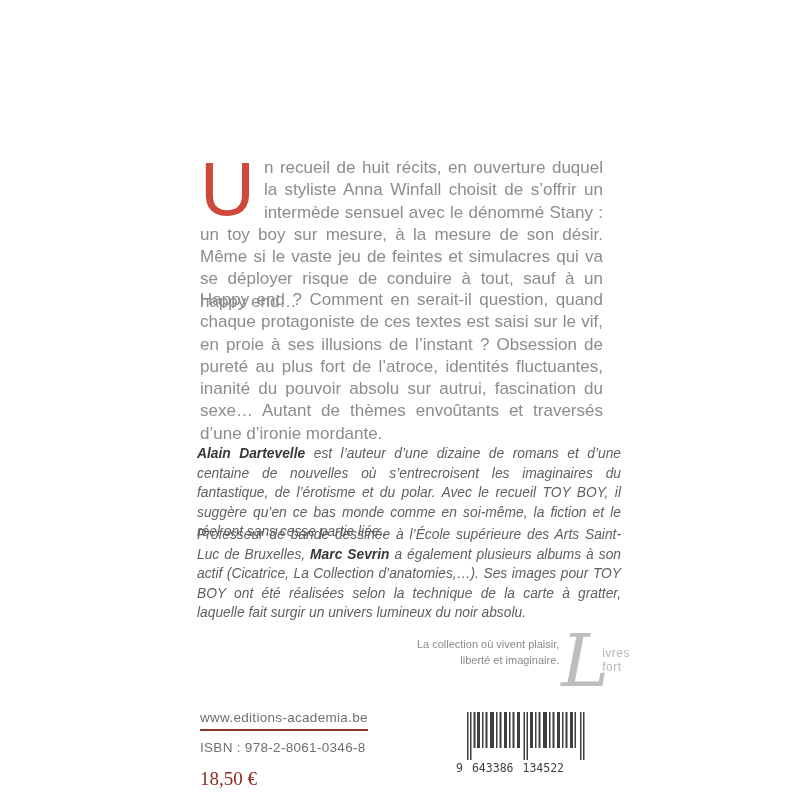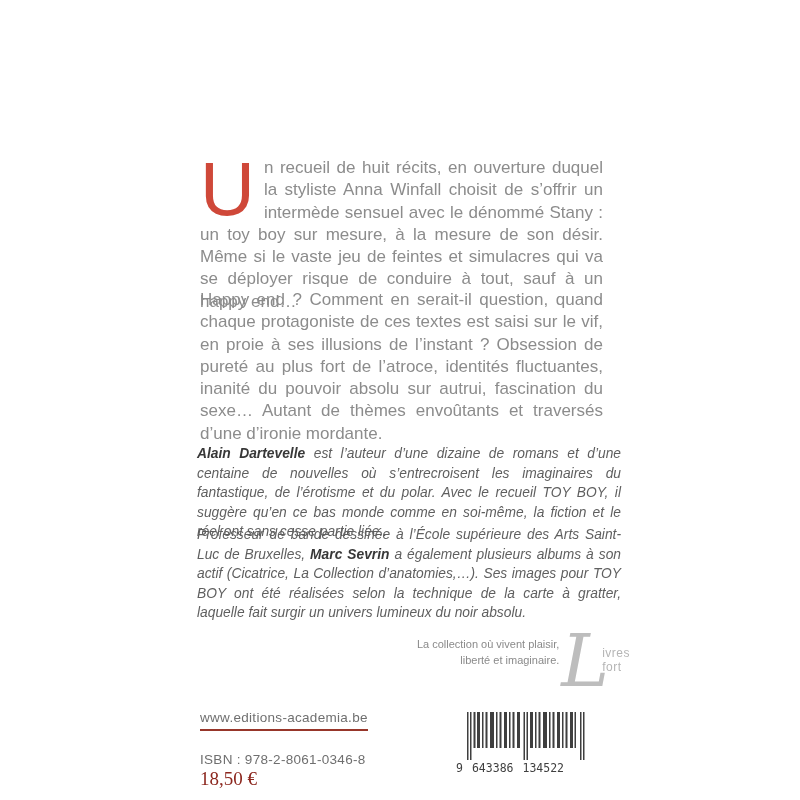--- a/index.html
+++ b/index.html
@@ -61,21 +61,21 @@
     margin:16px 0 0 -7px;color:#b5b5b5;
     font-size:12px;line-height:14px;letter-spacing:0.5px;
   }
   .website{
     position:absolute;left:200px;top:710px;
     color:var(--footer);font-size:13.5px;letter-spacing:0.3px;
   }
   .website span{display:inline-block;border-bottom:2px solid var(--underline);padding-bottom:4px;}
   .isbn{
     position:absolute;left:200px;top:740px;
-    color:var(--footer);font-size:13.5px;letter-spacing:0.3px;margin-top:12px;
+    color:var(--footer);font-size:13.5px;letter-spacing:0.3px;
   }
   .price{
     position:absolute;left:200px;top:768px;
     font-family:"Liberation Serif",serif;
     color:var(--price);font-size:19px;
   }
   .barcode{position:absolute;left:455px;top:712px;width:134px;height:62px;}
   .barcode svg{position:absolute;left:12px;top:0;}
   .barcode-digits{
     position:absolute;left:0;bottom:0;width:134px;

